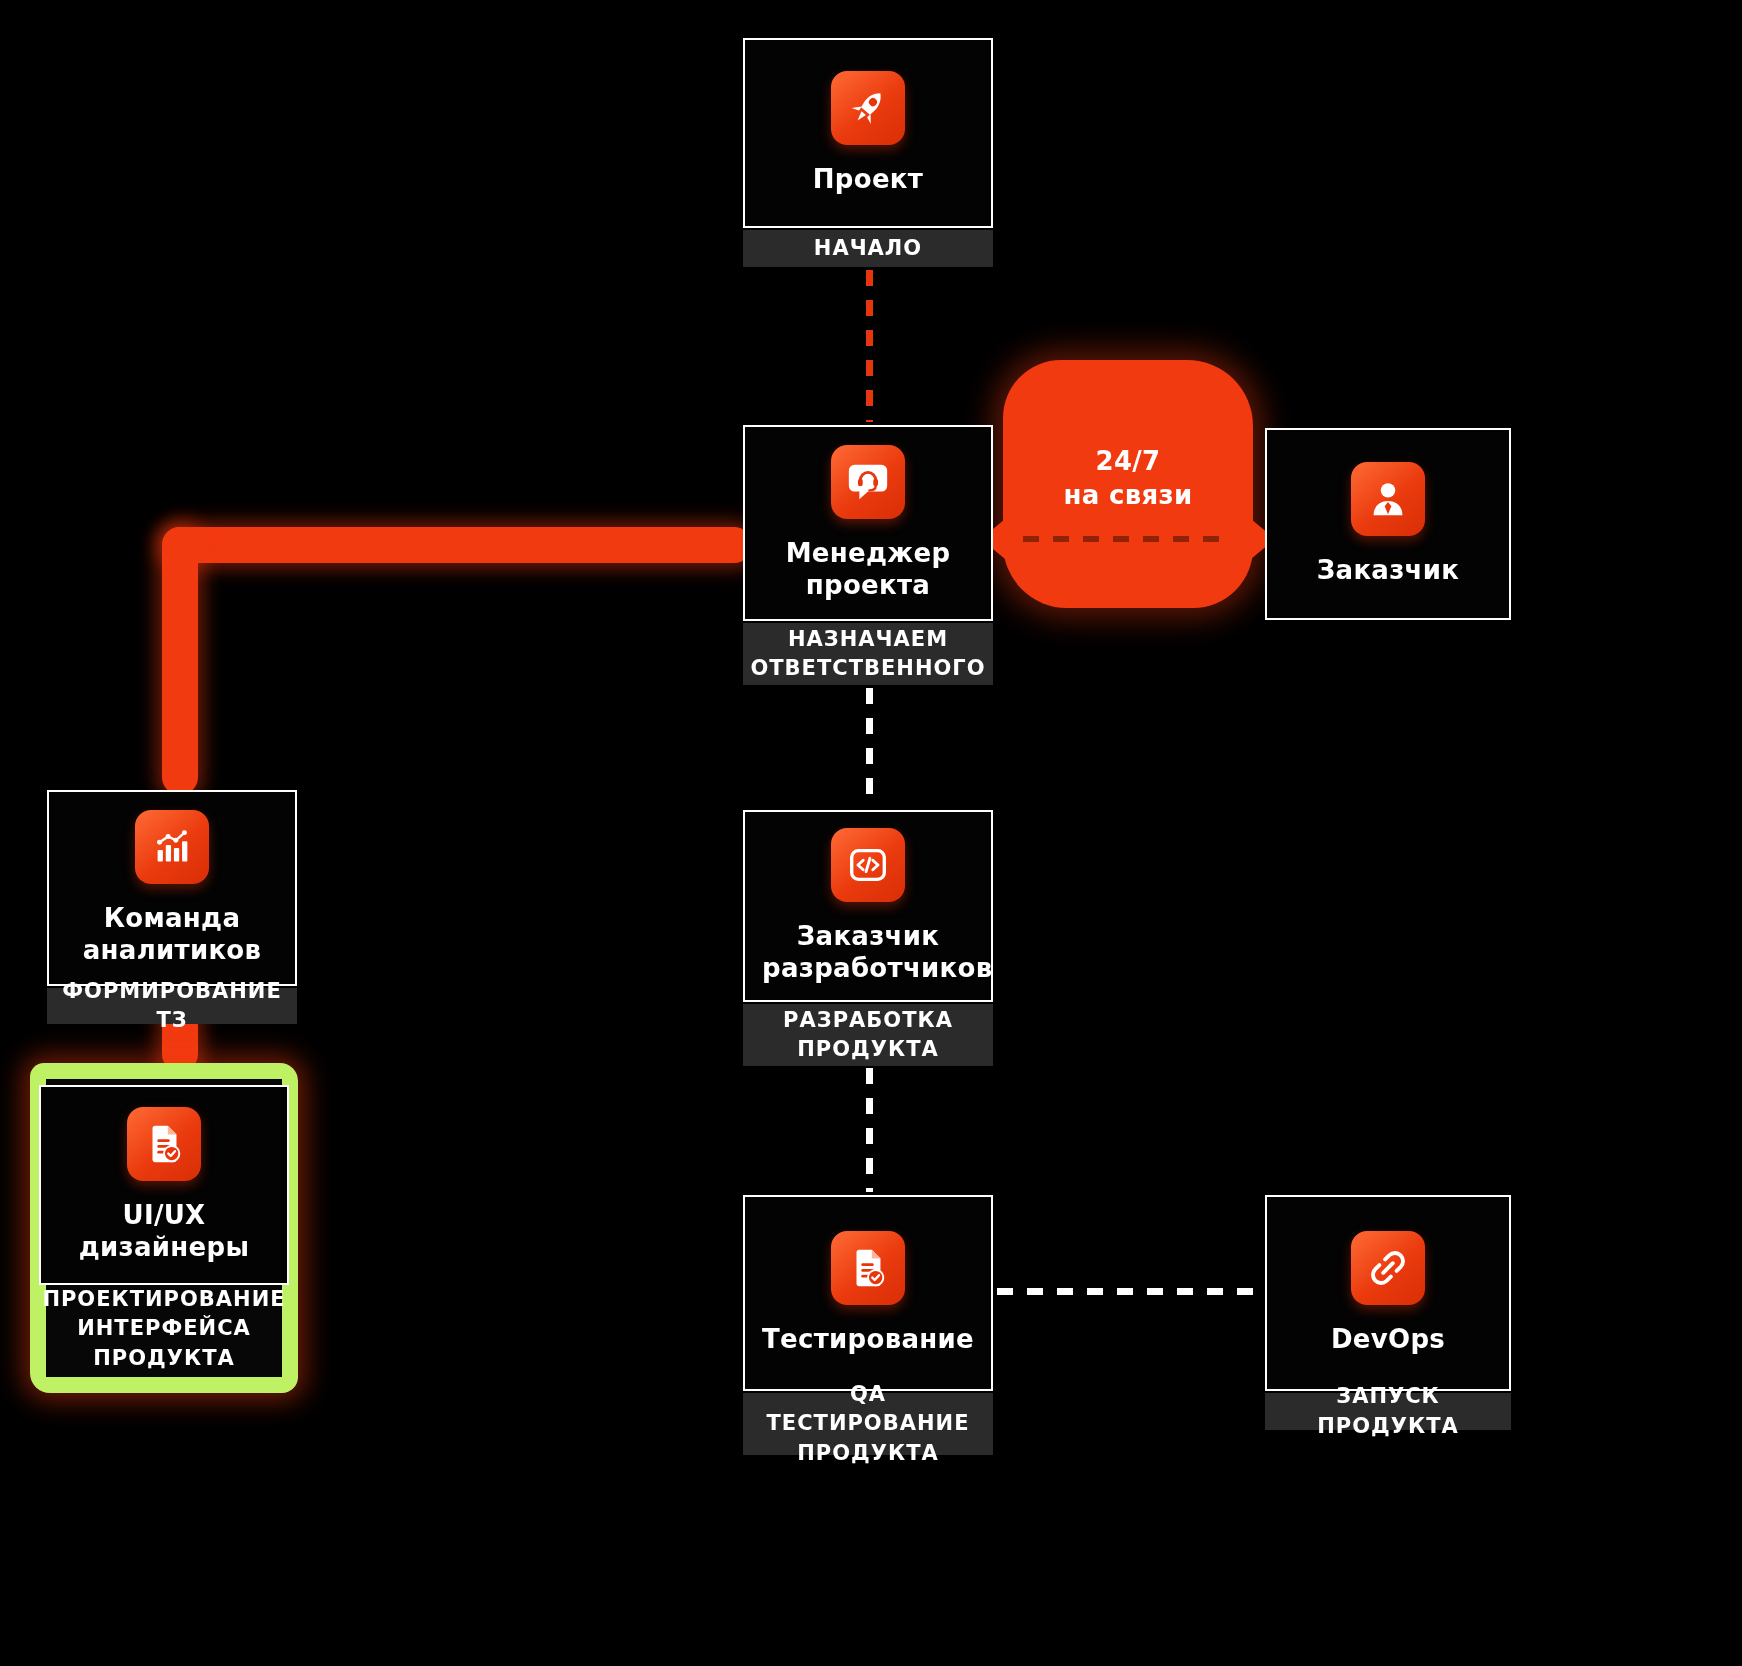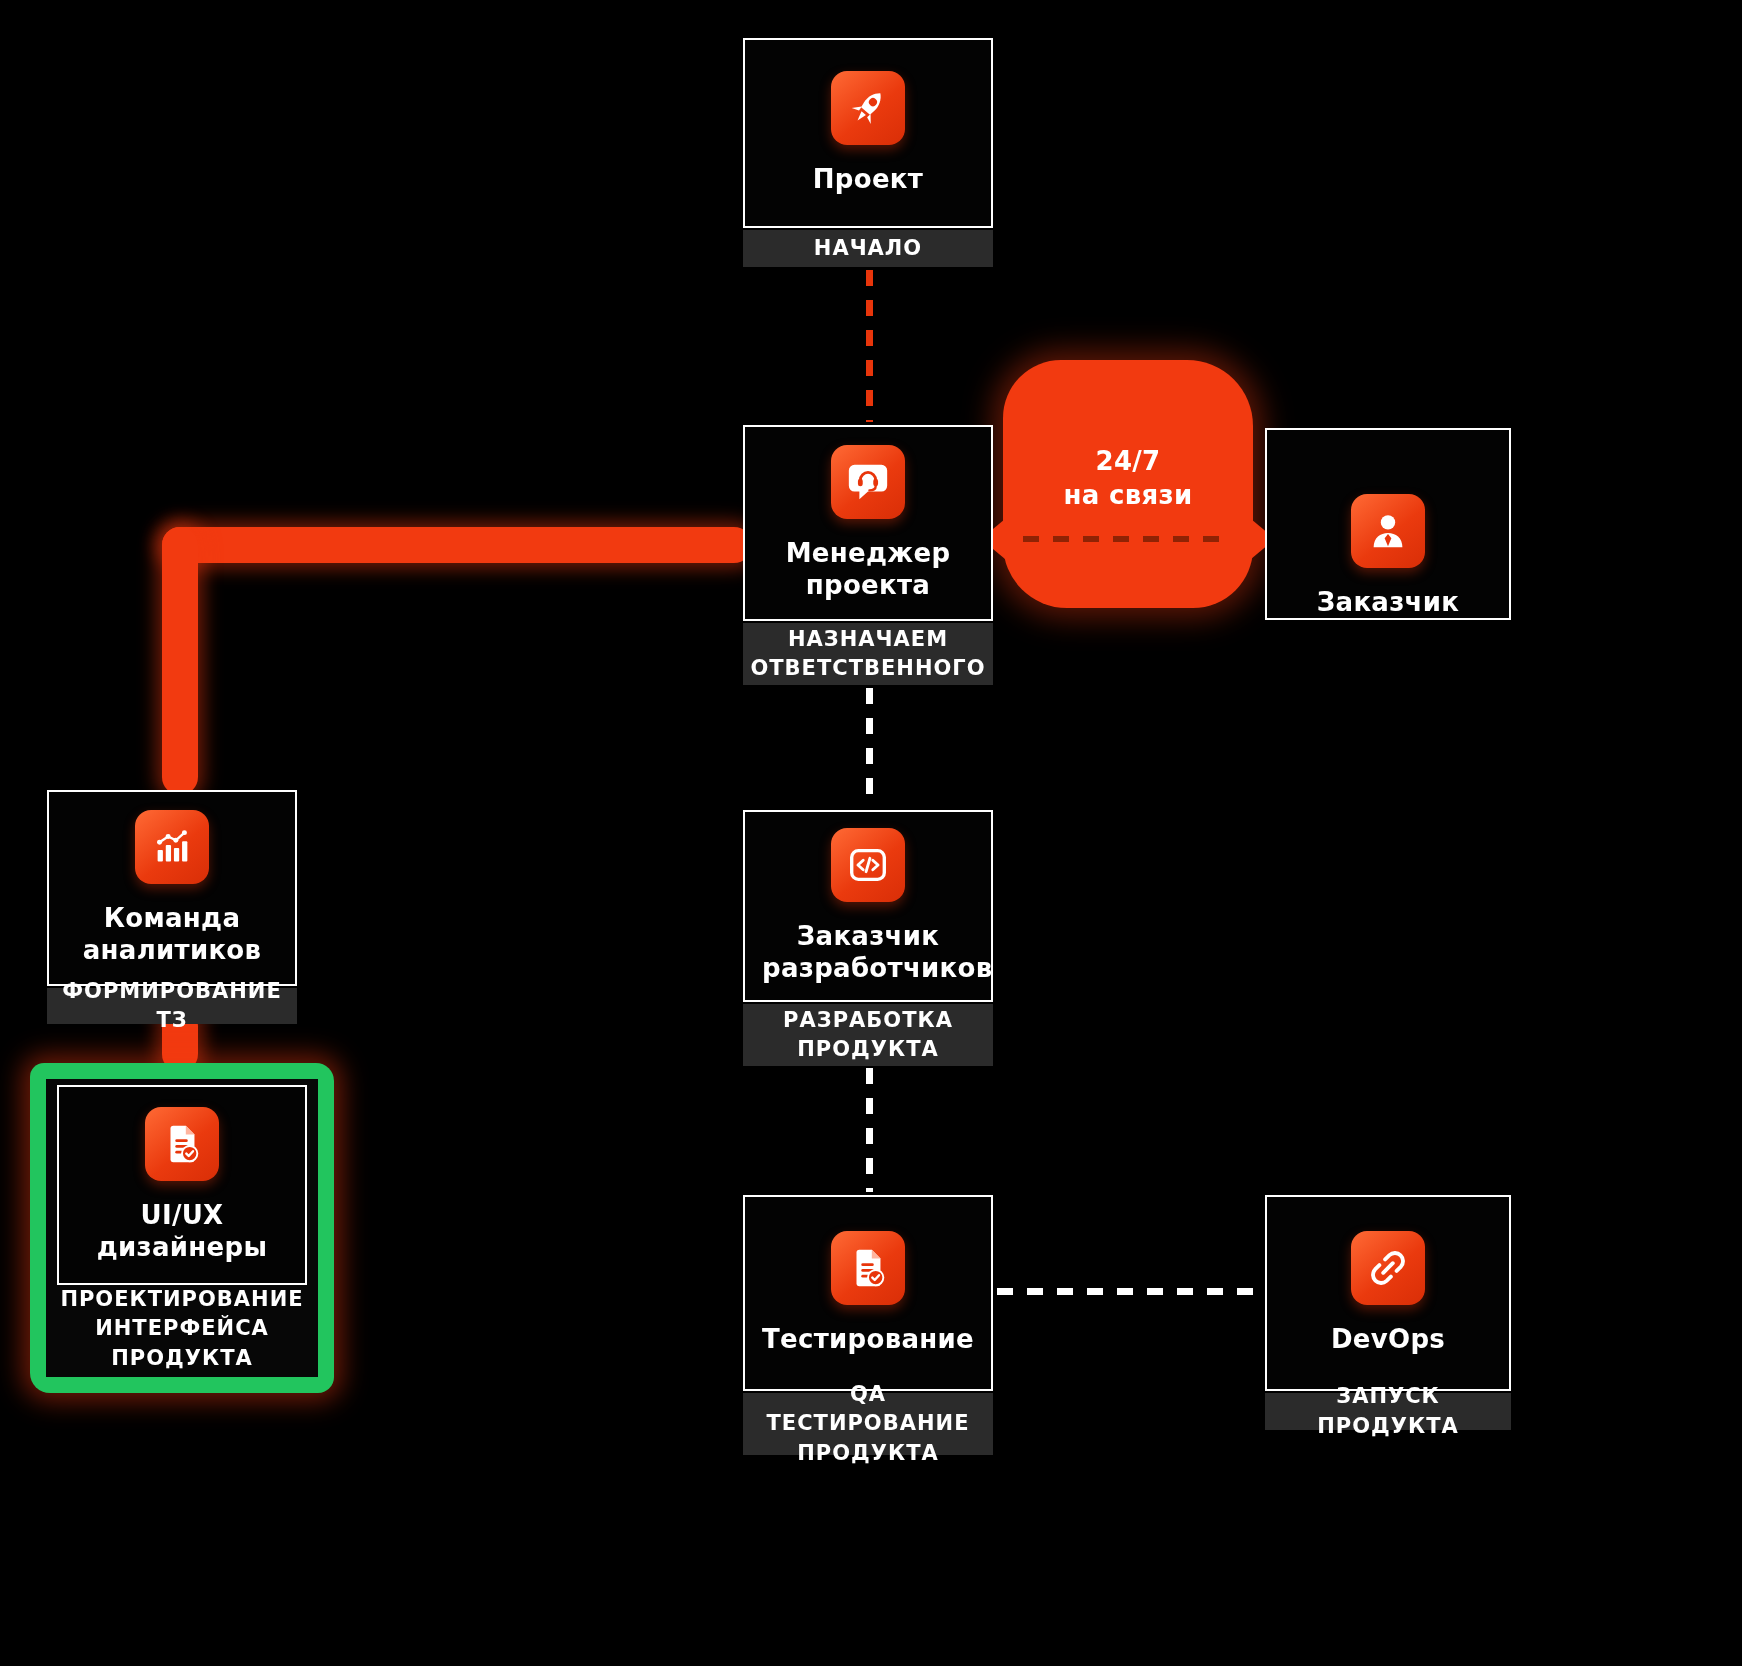--- a/index.html
+++ b/index.html
@@ -63,40 +63,40 @@
     z-index: 5;
   }
 
   
   #box-project    { left: 743px;  top: 38px;   width: 250px; height: 190px; }
   #label-project  { left: 743px;  top: 230px;  width: 250px; height: 37px; }
 
   #box-manager    { left: 743px;  top: 425px;  width: 250px; height: 196px; }
   #label-manager  { left: 743px;  top: 623px;  width: 250px; height: 62px; }
 
-  #box-customer   { left: 1265px; top: 428px;  width: 246px; height: 192px; justify-content: flex-end; }
+  #box-customer   { left: 1265px; top: 428px;  width: 246px; height: 192px; }
 
   #box-analysts   { left: 47px;   top: 790px;  width: 250px; height: 196px; }
   #label-analysts { left: 47px;   top: 988px;  width: 250px; height: 36px; }
 
   #box-developers   { left: 743px; top: 810px;  width: 250px; height: 192px; }
   #label-developers { left: 743px; top: 1004px; width: 250px; height: 62px; }
 
   #box-testing    { left: 743px;  top: 1195px; width: 250px; height: 196px; }
   #label-testing  { left: 743px;  top: 1393px; width: 250px; height: 62px; }
 
   #box-devops     { left: 1265px; top: 1195px; width: 246px; height: 196px; }
   #label-devops   { left: 1265px; top: 1393px; width: 246px; height: 37px; }
 
   
   .frame {
     position: absolute;
     left: 30px; top: 1063px;
-    width: 304px; height: 330px;
-    background: #22c55e;
+    width: 268px; height: 330px;
+    background: #bef264;
     border-radius: 14px 18px 16px 20px;
     box-shadow: 0 0 26px 8px rgba(242, 58, 16, 0.45);
     padding: 16px;
     z-index: 4;
   }
   .frame-inner {
     position: relative;
     width: 100%; height: 100%;
     background: #070707;
     display: flex;

